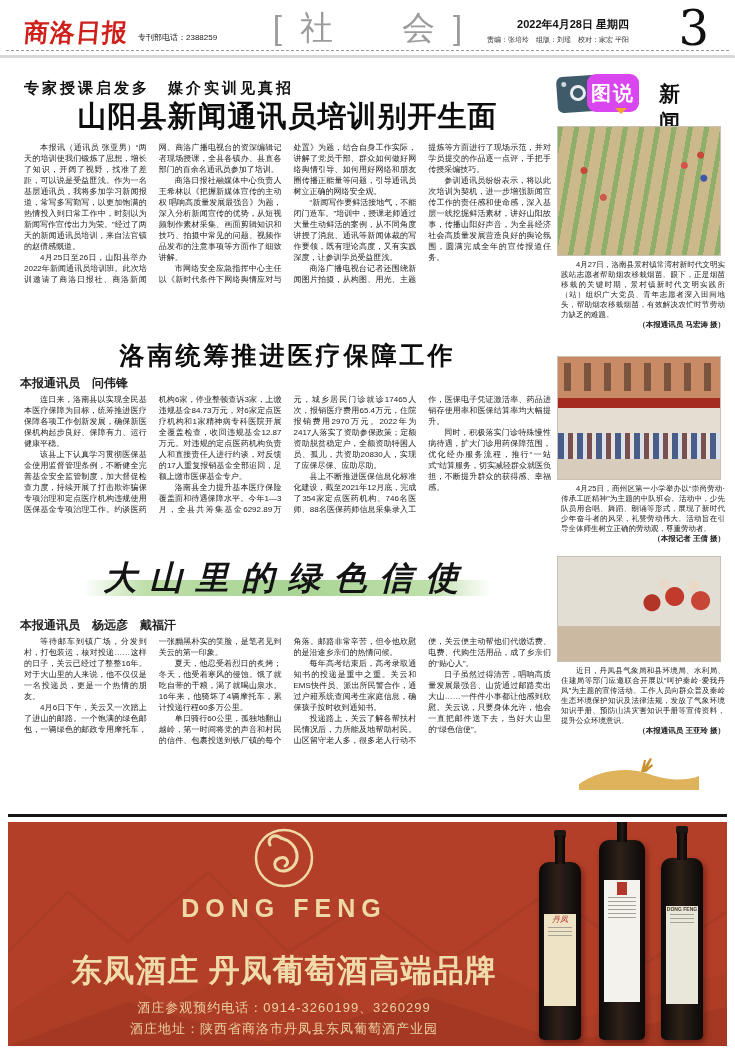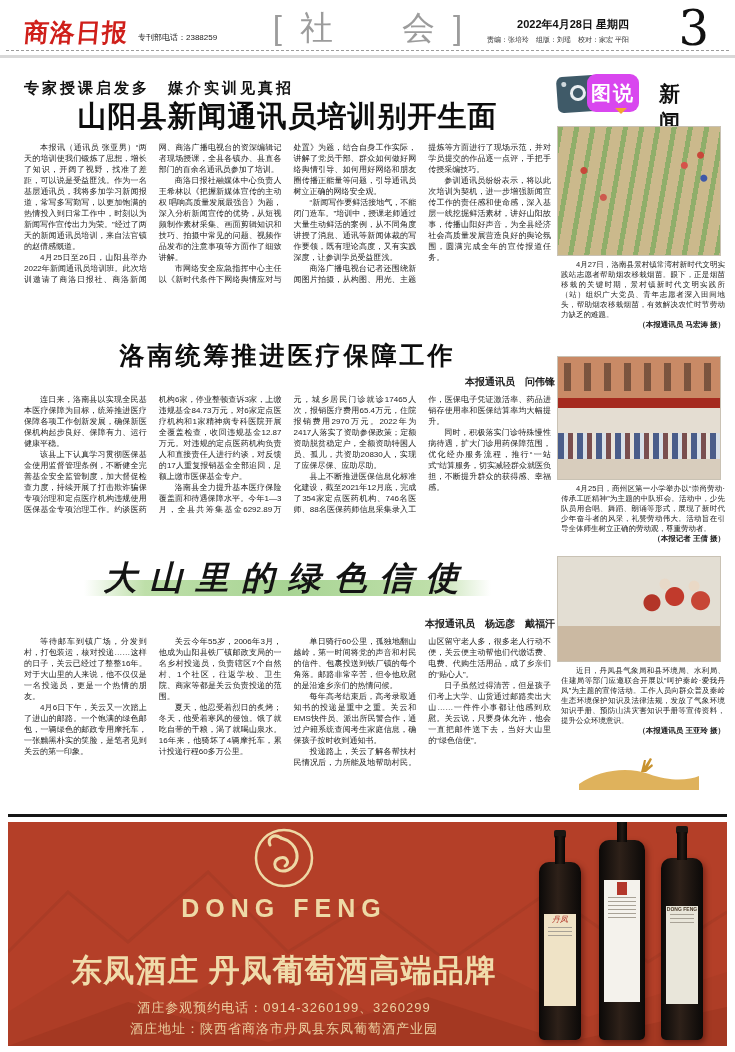--- a/index.html
+++ b/index.html
@@ -12,21 +12,21 @@
   .section-title { position:absolute; left:0; top:6px; width:100%; text-align:center; font-size:33px; color:#9c9c9c; letter-spacing:18px; padding-left:18px; font-weight:400; }
   .edition-date { position:absolute; right:106px; top:17px; font-size:11px; font-weight:bold; color:#111; }
   .credits { position:absolute; right:106px; top:35px; font-size:7px; color:#333; }
   .page-num { position:absolute; right:26px; top:0px; font-size:48px; font-family:"DejaVu Serif", serif; color:#111; }
   .rule-dashed { position:absolute; left:6px; right:6px; top:50px; border-top:1px dashed #9a9a9a; }
   .rule-solid { position:absolute; left:0; right:0; top:55px; height:3px; background:#d8d8d8; }
 
   
   .col-body { position:absolute; left:24px; width:527px; column-count:4; column-gap:12px; font-size:8px; line-height:11px; text-align:justify; color:#1c1c1c; overflow:hidden; }
   .col-body p { text-indent:2em; }
-  .byline { position:absolute; left:28px; width:527px; text-align:right; font-size:10px; font-weight:bold; color:#222; }
+  .byline { position:absolute; left:20px; width:527px; text-align:left; font-size:12px; font-weight:bold; color:#222; }
 
   
   .a1-kicker { position:absolute; left:24px; top:79px; width:527px; text-align:left; font-size:15px; font-weight:bold; letter-spacing:3px; color:#111; }
   .a1-headline { position:absolute; left:24px; top:97px; width:527px; text-align:center; font-size:29px; font-weight:900; letter-spacing:1px; color:#0d0d0d; }
   .a1-body { top:142px; height:190px; }
 
   
   .a2-headline { position:absolute; left:24px; top:339px; width:527px; text-align:center; font-size:25px; font-weight:900; letter-spacing:3px; color:#0d0d0d; }
   .a2-byline { top:375px; }
   .a2-body { top:394px; height:152px; }
@@ -147,26 +147,25 @@
     </div>
 
   <div class="a3-titlewrap">
     <div class="a3-band"></div>
     <div class="a3-title">大山里的绿色信使</div>
   </div>
   <div class="byline a3-byline">本报通讯员　杨远彦　戴福汗</div>
   <div class="col-body a3-body">
       <p>等待邮车到镇广场，分发到村，打包装运，核对投递……这样的日子，关云已经过了整整16年。对于大山里的人来说，他不仅仅是一名投递员，更是一个热情的朋友。</p>
       <p>4月6日下午，关云又一次踏上了进山的邮路。一个饱满的绿色邮包，一辆绿色的邮政专用摩托车，一张黝黑朴实的笑脸，是笔者见到关云的第一印象。</p>
-      <p>关云今年55岁，2006年3月，他成为山阳县铁厂镇邮政支局的一名乡村投递员，负责辖区7个自然村、1个社区，往返学校、卫生院、商家等都是关云负责投递的范围。</p>
       <p>夏天，他忍受着烈日的炙烤；冬天，他受着寒风的侵蚀。饿了就吃自带的干粮，渴了就喝山泉水。16年来，他骑坏了4辆摩托车，累计投递行程60多万公里。</p>
       <p>单日骑行60公里，孤独地翻山越岭，第一时间将党的声音和村民的信件、包裹投送到铁厂镇的每个角落。邮路非常辛苦，但令他欣慰的是沿途乡亲们的热情问候。</p>
       <p>每年高考结束后，高考录取通知书的投递是重中之重。关云和EMS快件员、派出所民警合作，通过户籍系统查阅考生家庭信息，确保孩子按时收到通知书。</p>
       <p>投递路上，关云了解各帮扶村民情况后，力所能及地帮助村民。山区留守老人多，很多老人行动不便，关云便主动帮他们代缴话费、电费、代购生活用品，成了乡亲们的“贴心人”。</p>
-      <p>日子虽然过得清苦，但是孩子们考上大学、山货通过邮路卖出大山……一件件小事都让他感到欣慰。关云说，只要身体允许，他会一直把邮件送下去，当好大山里的“绿色信使”。</p>
+      <p>日子虽然过得清苦，唱响高质量发展最强音、山货通过邮路卖出大山……一件件小事都让他感到欣慰。关云说，只要身体允许，他会一直把邮件送下去，当好大山里的“绿色信使”。</p>
     </div>
 
   <div class="rail">
     <div class="pn-logo">
       <div class="pn-cam">
         <div class="lens"></div>
         <div class="dot"></div>
       </div>
       <div class="pn-bubble">图说</div>
       <div class="pn-word">新 闻</div>

